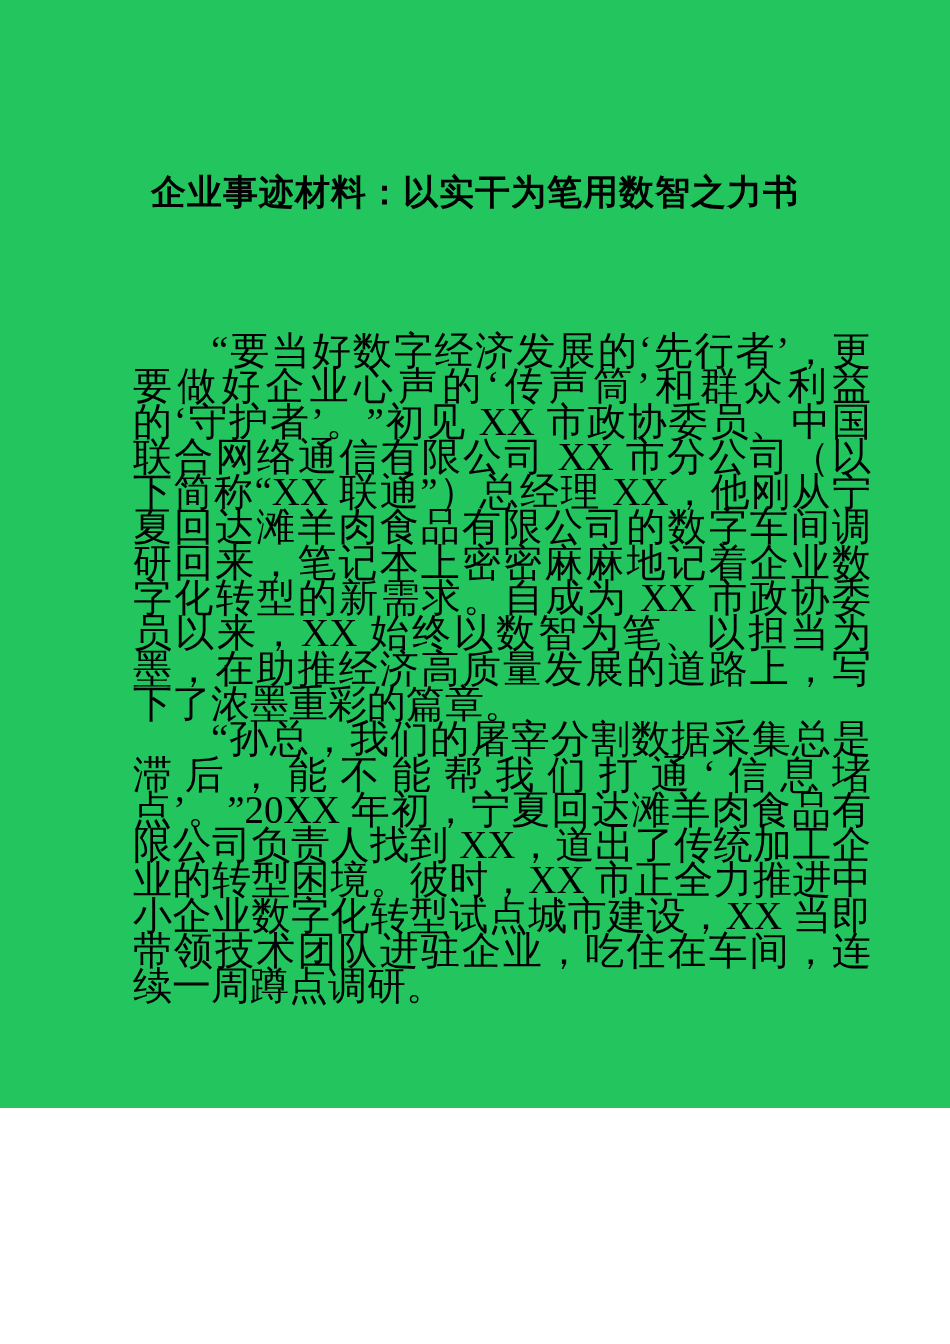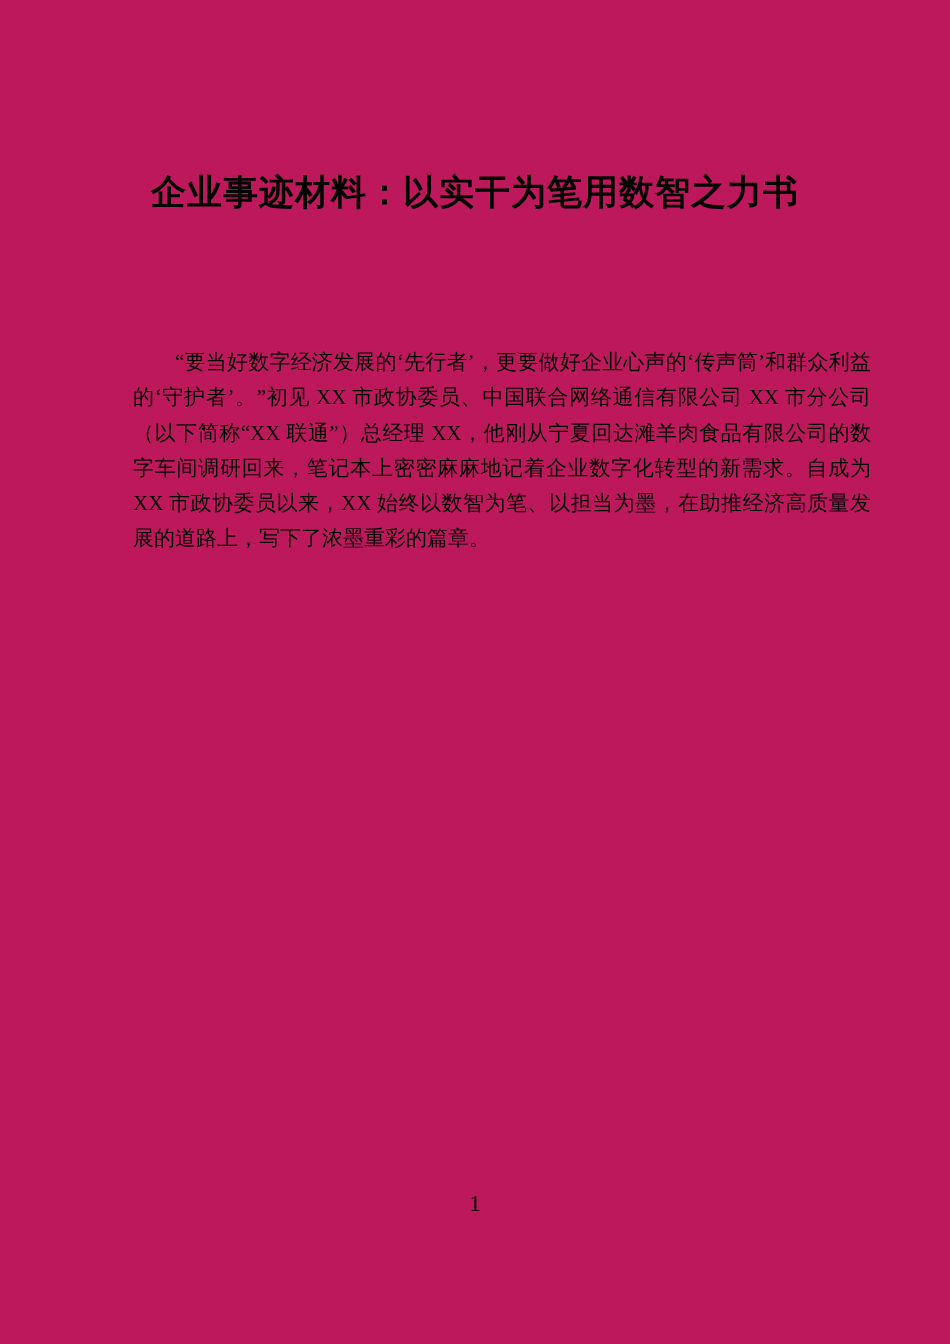--- a/index.html
+++ b/index.html
@@ -3,22 +3,22 @@
 <meta charset="utf-8">
 <style>
   html, body {
     margin: 0;
     padding: 0;
     background: #ffffff;
   }
   .page {
     position: relative;
     width: 950px;
-    height: 1344px;
-    background: #be185d;
+    height: 1108px;
+    background: #22c55e;
     color: #000000;
     overflow: hidden;
     text-decoration: underline;
   }
   .doc-title {
     position: absolute;
     top: 158px;
     left: 0;
     width: 950px;
     text-align: center;
@@ -28,25 +28,24 @@
     line-height: 68px;
     letter-spacing: 1px;
     color: #000000;
   }
   .doc-body {
     position: absolute;
     top: 333px;
     left: 133px;
     width: 738px;
     font-family: "Liberation Serif", serif;
-    font-size: 21px;
+    font-size: 39px;
     line-height: 35.3px;
     text-align: justify;
     color: #000000;
-    margin-top: 12px;
   }
   .doc-body p {
     margin: 0;
     padding: 0;
     text-indent: 2em;
   }
   .page-number {
     position: absolute;
     top: 1188px;
     left: 0;
@@ -62,17 +61,18 @@
 <body>
 
 <div class="page">
 
   <div class="doc-title">
     <div>企业事迹材料：以实干为笔用数智之力书</div>
   </div>
 
   <div class="doc-body">
     <p>“要当好数字经济发展的‘先行者’，更要做好企业心声的‘传声筒’和群众利益的‘守护者’。”初见 XX 市政协委员、中国联合网络通信有限公司 XX 市分公司（以下简称“XX 联通”）总经理 XX，他刚从宁夏回达滩羊肉食品有限公司的数字车间调研回来，笔记本上密密麻麻地记着企业数字化转型的新需求。自成为 XX 市政协委员以来，XX 始终以数智为笔、以担当为墨，在助推经济高质量发展的道路上，写下了浓墨重彩的篇章。</p>
+    <p>“孙总，我们的屠宰分割数据采集总是滞后，能不能帮我们打通‘信息堵点’。”20XX 年初，宁夏回达滩羊肉食品有限公司负责人找到 XX，道出了传统加工企业的转型困境。彼时，XX 市正全力推进中小企业数字化转型试点城市建设，XX 当即带领技术团队进驻企业，吃住在车间，连续一周蹲点调研。</p>
   </div>
 
   <div class="page-number">1</div>
 
 </div>
 
 </body></html>

